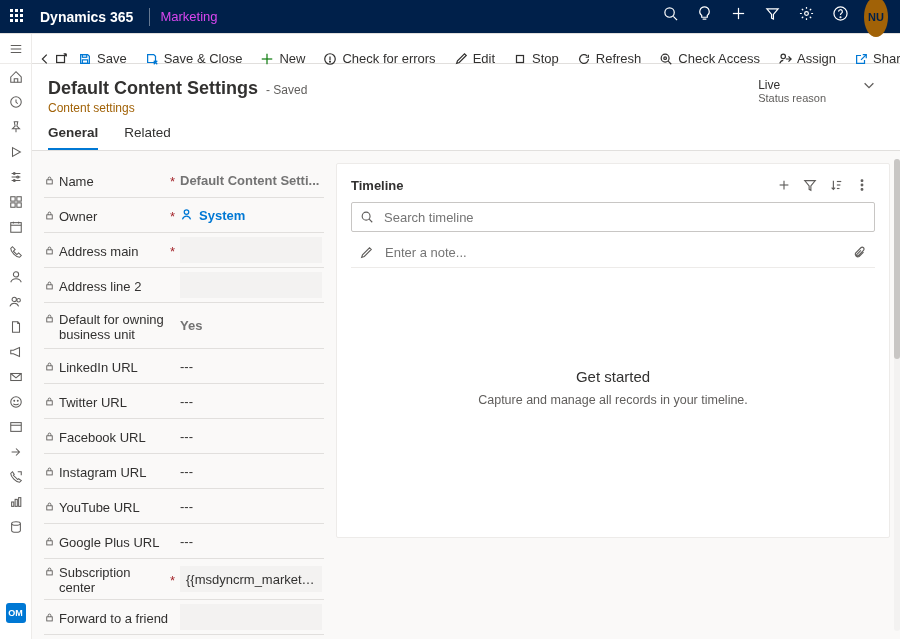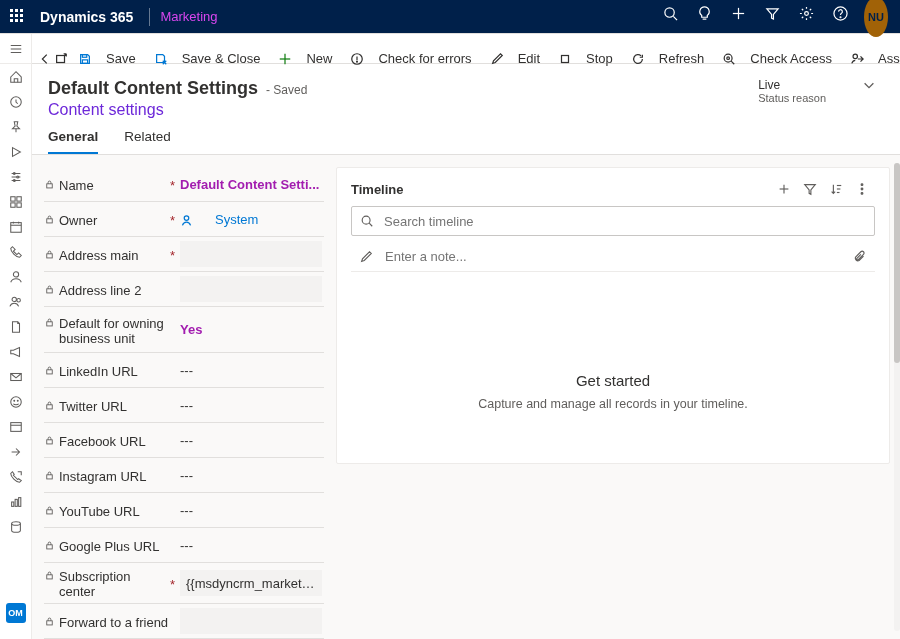--- a/index.html
+++ b/index.html
@@ -100,21 +100,21 @@
     display:flex; align-items:center;
     border-bottom:1px solid #e1dfdd;
     padding: 0 6px;
     gap:2px;
     font-size:13px;
   }
   .cmd-btn {
     display:flex; align-items:center;
     height:36px;
     padding:0 8px;
-    gap:14px;
+    gap:5px;
     cursor:pointer;
     color:#323130;
     white-space:nowrap;
     margin-top:20px;
   }
   .cmd-btn svg { width:14px; height:14px; stroke:#323130; fill:none; stroke-width:1.4; }
   .cmd-icononly { width:28px; padding:0; justify-content:center; }
   .cmd-btn.green svg { stroke:#107c10; }
   .cmd-btn.blue svg { stroke:#0078d4; }
   
@@ -122,21 +122,21 @@
     padding: 14px 16px 0 16px;
     display:flex;
     align-items:flex-start;
   }
   .rec-title-block { flex:1; }
   .rec-title {
     font-size:18px; font-weight:600;
     display:flex; align-items:baseline; gap:8px;
   }
   .rec-title-state { font-size:12px; font-weight:400; color:#605e5c; }
-  .rec-sub { font-size:16px; color:#6d28d9; margin-top:2px; }
+  .rec-sub { font-size:12px; color:#a16207; margin-top:2px; }
   .rec-status {
     text-align:left; padding: 0 28px 0 0; min-width:90px;
   }
   .rec-status-val { font-weight:400; font-size:12px; }
   .rec-status-lbl { font-size:11px; color:#605e5c; }
   .rec-chevron { width:30px; display:flex; align-items:center; justify-content:center; cursor:pointer; color:#605e5c;}
   .rec-chevron svg { width:14px; height:14px; stroke:#605e5c; fill:none; stroke-width:1.5;}
   
   .tabs {
     display:flex; gap:26px; padding:10px 16px 0 16px;
@@ -170,21 +170,21 @@
   .form-col {
     width:280px;
     display:flex; flex-direction:column;
   }
   .timeline-col {
     flex:1;
     background:#fff;
     border:1px solid #edebe9;
     border-radius:2px;
     padding:8px 14px 14px 14px;
-    height:297px;
+    height:375px;
   }
   
   .form-row {
     display:flex;
     align-items:center;
     border-bottom:1px solid #e1dfdd;
     min-height:35px;
     padding:4px 0;
     font-size:13px;
   }
@@ -209,26 +209,26 @@
   .val-col {
     flex:1;
     min-height:24px;
     display:flex;
     align-items:center;
     padding-right:2px;
   }
   .val-text {
     font-weight:600;
     font-size:13px;
-    color:#a21caf;
+    color:#737373;
     white-space:nowrap;
     overflow:hidden;
     text-overflow:ellipsis;
   }
-  .val-link { color:#0078d4; font-weight:400; display:flex; align-items:flex-end; gap:22px; text-decoration:none;}
+  .val-link { color:#0078d4; font-weight:700; display:flex; align-items:flex-start; gap:6px; text-decoration:none;}
   .val-link svg { width:13px; height:13px; stroke:#0078d4; fill:none; stroke-width:1.5;}
   .val-dash { color:#323130; font-weight:400;}
   .val-input {
     background:#f3f2f1;
     border:none;
     height:26px;
     width:100%;
     padding:0 6px;
     font:inherit;
     color:#323130;

